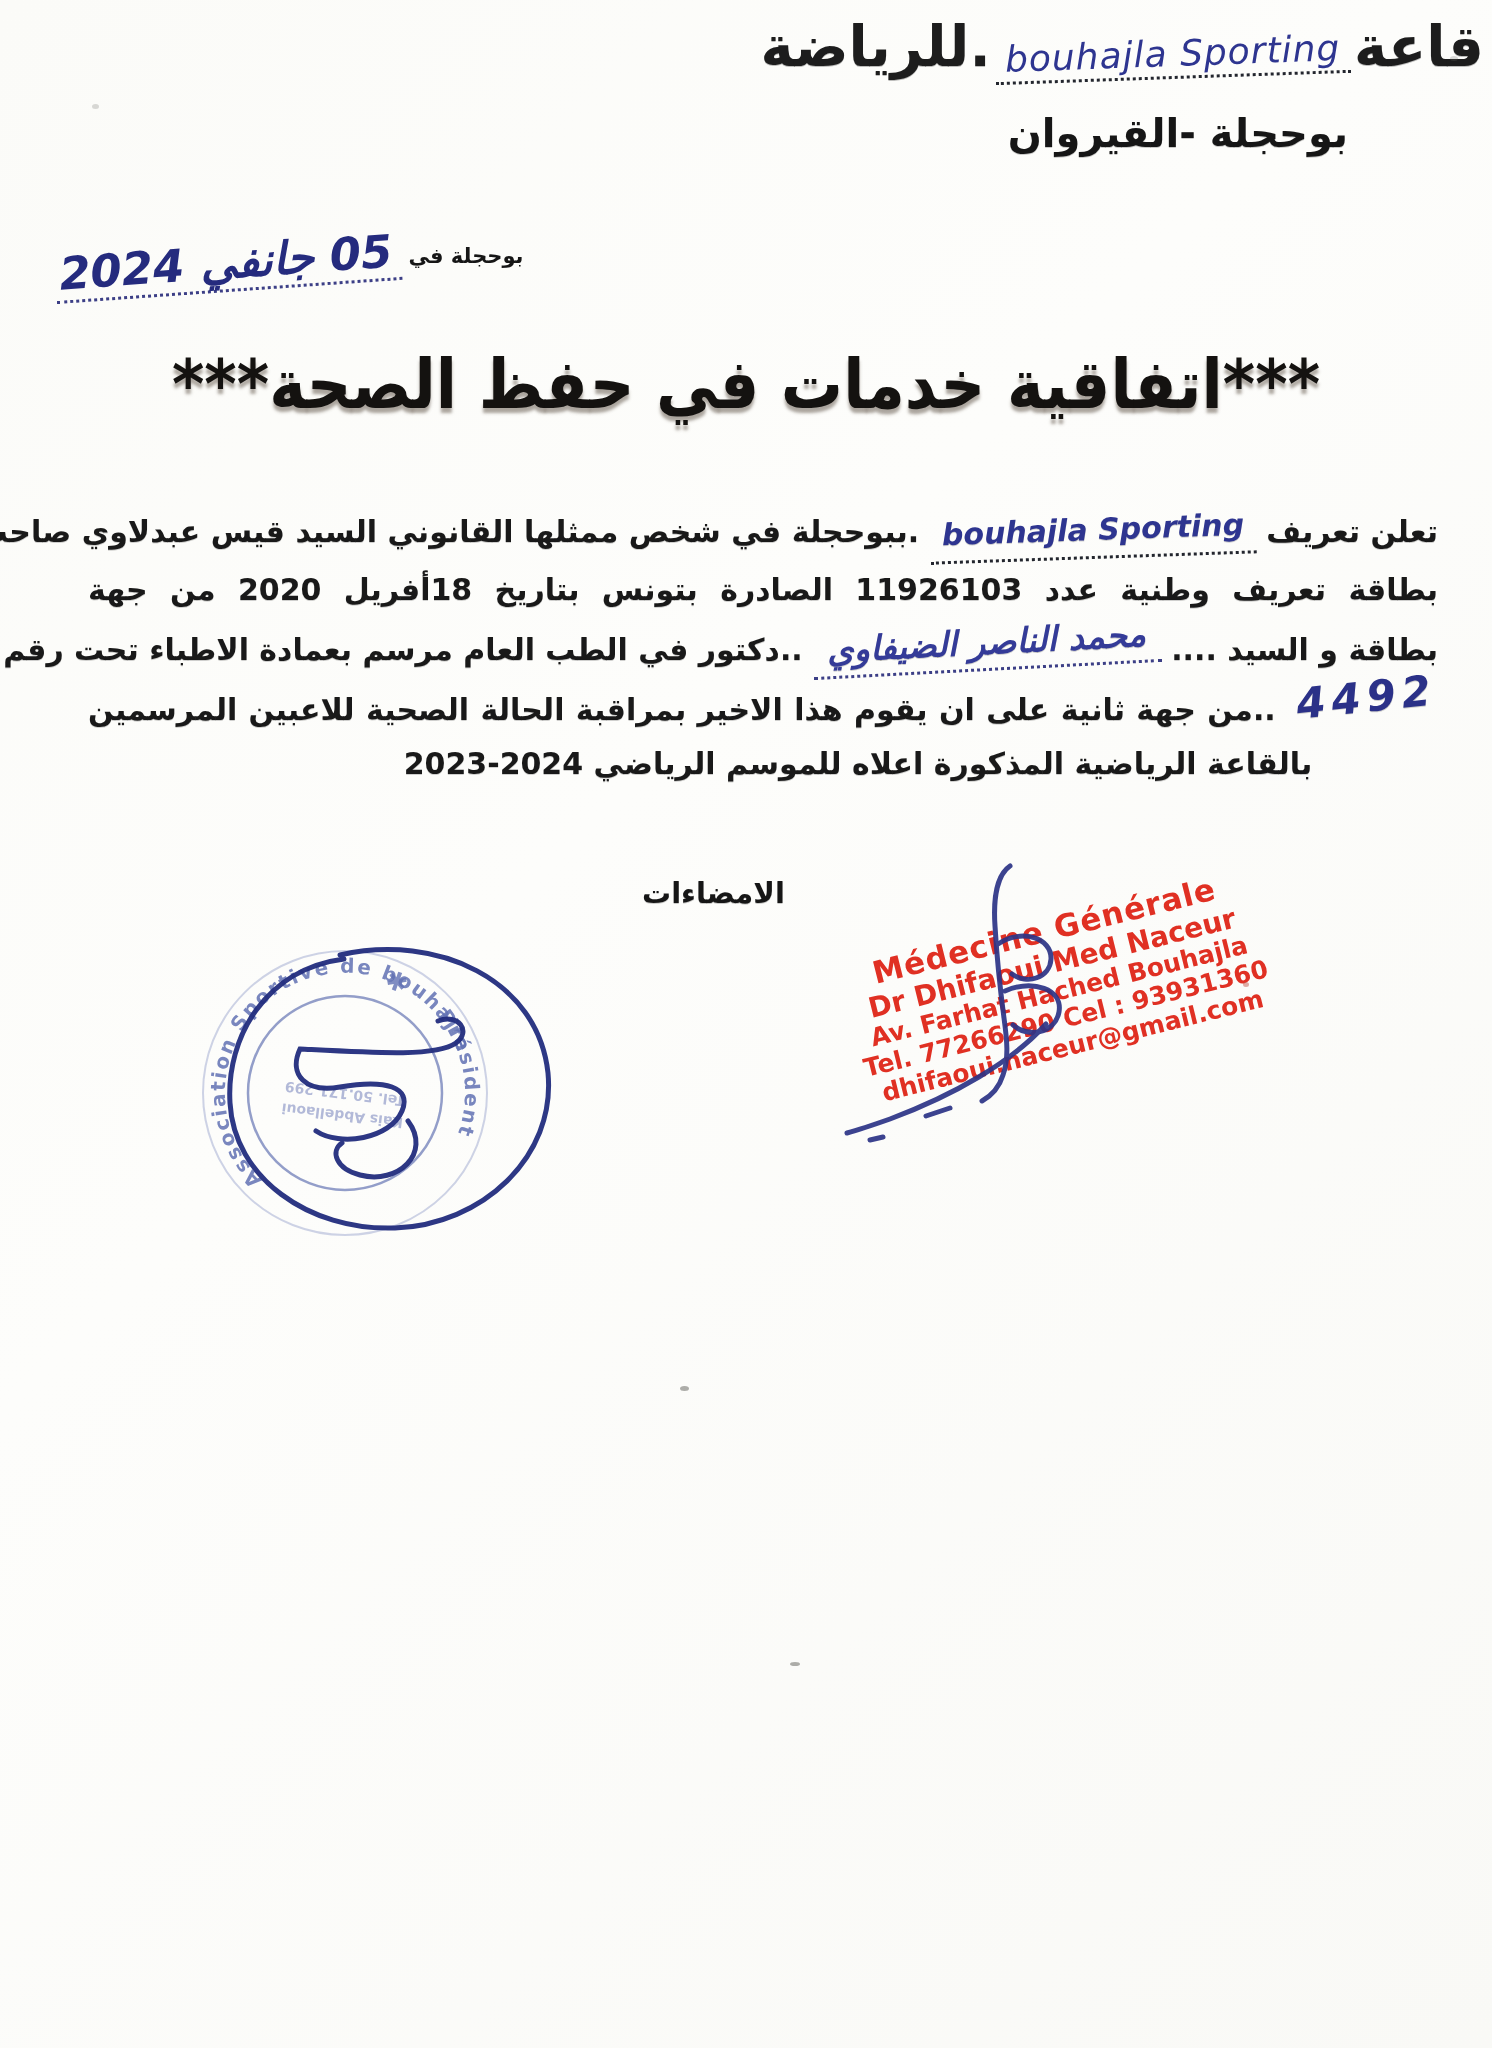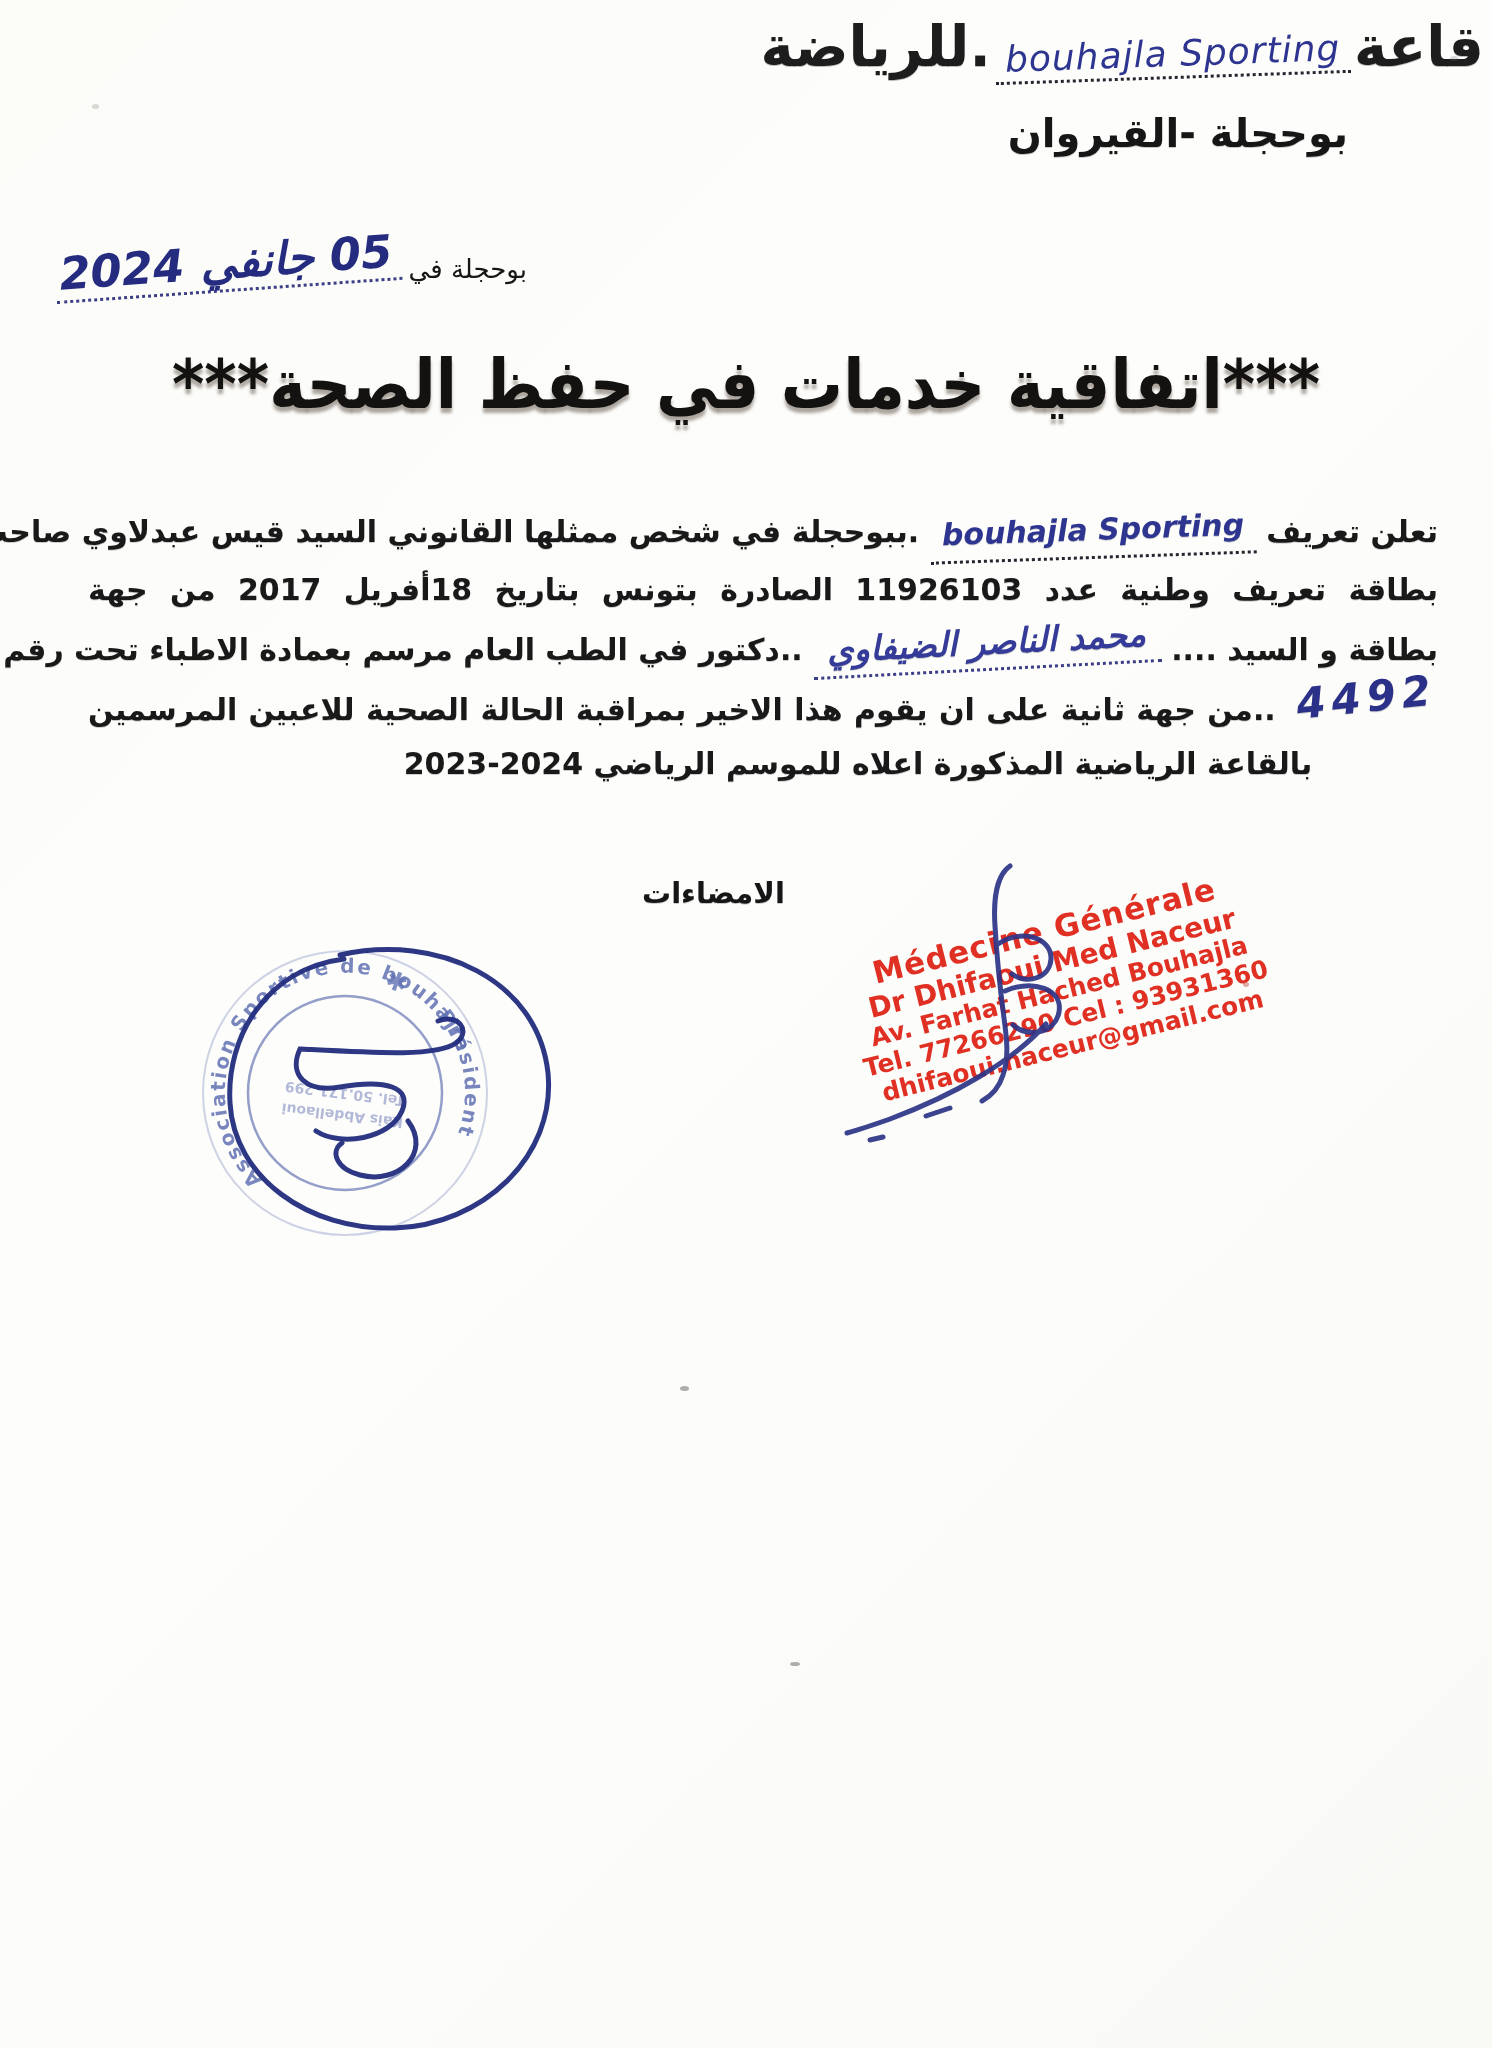--- a/index.html
+++ b/index.html
@@ -10,21 +10,21 @@
     overflow:hidden;color:#161616;
   }
   
   .hdr{position:absolute;top:14px;right:8px;display:flex;direction:rtl;align-items:baseline;gap:4px;white-space:nowrap;}
   .hdr .printed{font-size:56px;font-weight:bold;color:#1d1d1d;text-shadow:0 1px 0 rgba(0,0,0,.25);}
   .hand{color:#2e3590;font-style:italic;display:inline-block;}
   .hdr .hand{font-size:36px;transform:rotate(-2deg);border-bottom:3px dotted #23262e;padding:0 10px 2px;letter-spacing:1px;}
   .hdr2{position:absolute;top:110px;right:144px;font-size:40px;font-weight:bold;direction:rtl;text-shadow:0 1px 0 rgba(0,0,0,.2);}
   
   .dateline{position:absolute;top:236px;left:55px;display:flex;direction:rtl;align-items:flex-start;gap:8px;}
-  .dateline .printed{font-size:26px;font-weight:normal;margin-top:18px;}
+  .dateline .printed{font-size:21px;font-weight:bold;margin-top:8px;}
   .dateline .hand{font-size:45px;font-weight:bold;transform:rotate(-4deg);letter-spacing:2px;color:#252b7e;border-bottom:3px dotted #3c3f86;padding:0 8px 0 4px;}
   
   .title{
     position:absolute;top:348px;left:60px;width:1372px;text-align:center;direction:rtl;
     font-size:62px;font-weight:bold;letter-spacing:1px;color:#141210;
     text-shadow:0 4px 3px rgba(70,58,45,.45);transform:scaleY(1.1);white-space:nowrap;
   }
   
   .bodytext{position:absolute;top:506px;left:88px;width:1350px;direction:rtl;}
   .bline{
@@ -70,21 +70,21 @@
   </div>
 
   <div class="title">***اتفاقية خدمات في حفظ الصحة***</div>
 
   <div class="bodytext">
     <div class="bline">
       <span>تعلن تعريف</span>
       <span class="hand hand-lat" dir="ltr">bouhajla Sporting</span>
       <span>.ببوحجلة في شخص ممثلها القانوني السيد  قيس عبدلاوي صاحب</span>
     </div>
-    <div class="bline">بطاقة تعريف وطنية عدد 11926103 الصادرة بتونس بتاريخ 18أفريل 2017   من جهة</div>
+    <div class="bline">بطاقة تعريف وطنية عدد 11926103 الصادرة بتونس بتاريخ 18أفريل 2020   من جهة</div>
     <div class="bline">
       <span>بطاقة و السيد ....</span>
       <span class="hand hand-ar">محمد الناصر الضيفاوي</span>
       <span>..دكتور في الطب العام مرسم بعمادة الاطباء تحت رقم</span>
     </div>
     <div class="bline">
       <span class="hand hand-num" dir="ltr">4492</span>
       <span>..من جهة ثانية على ان يقوم هذا الاخير بمراقبة الحالة الصحية للاعبين المرسمين</span>
     </div>
     <div class="bline center">بالقاعة الرياضية المذكورة اعلاه للموسم الرياضي 2024-2023</div>

